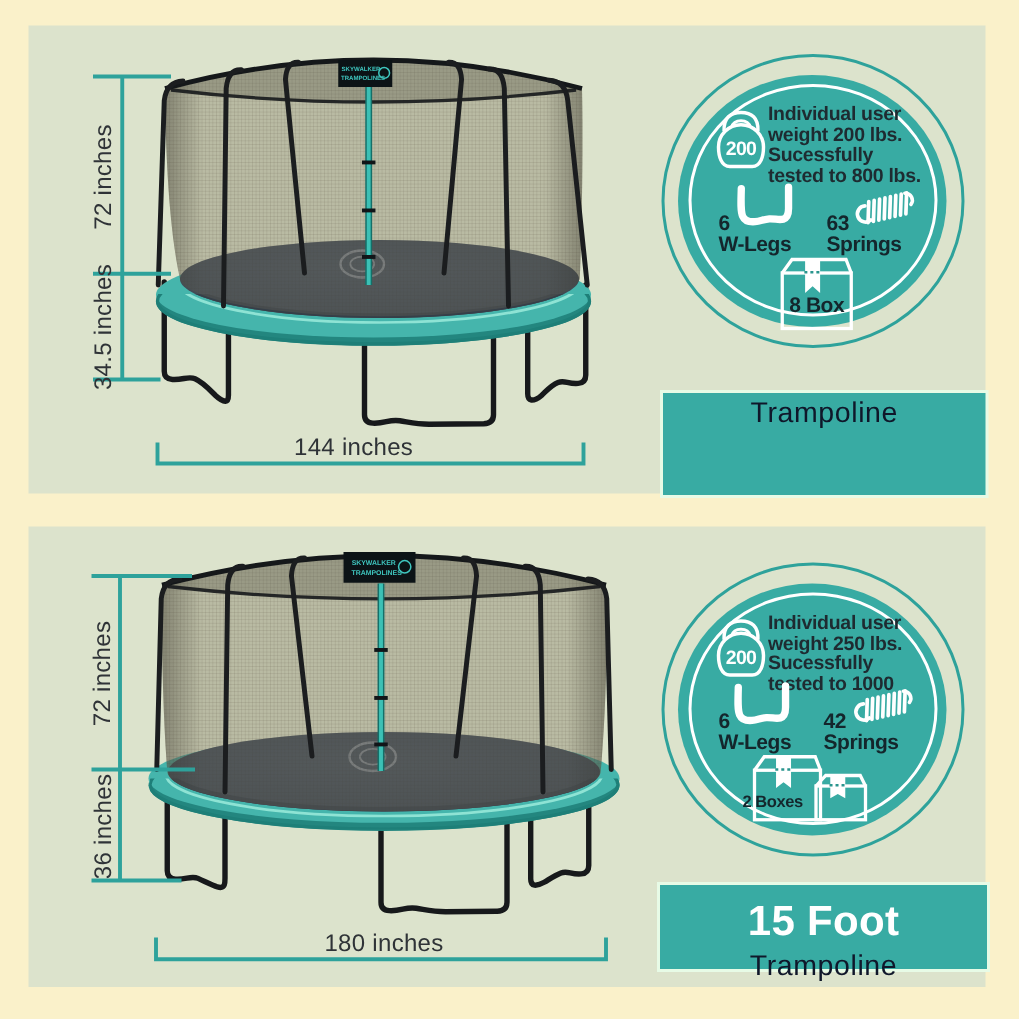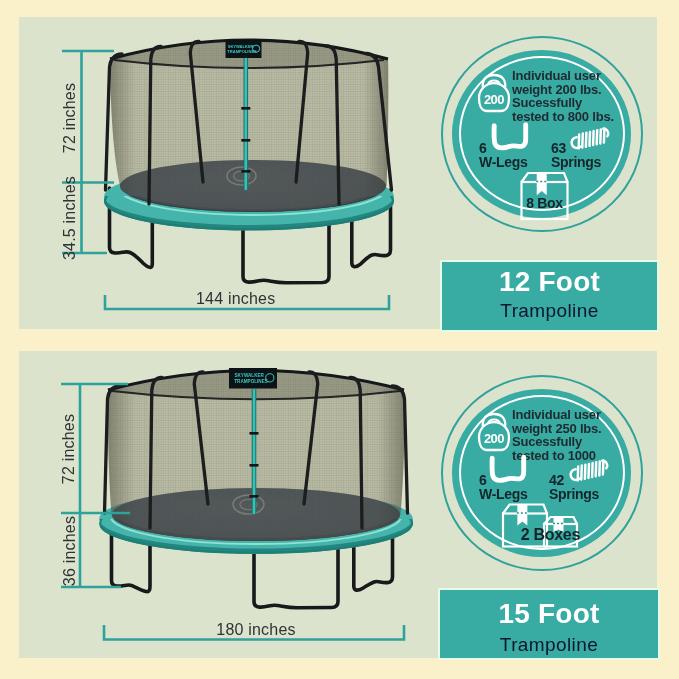--- a/index.html
+++ b/index.html
@@ -295,23 +295,22 @@
 Springs</div>
 
 <div class="itext" style="left:521.5px;top:196px;width:46px;text-align:center">8 Box</div>
 
 <div class="itext" style="left:479px;top:472.5px">6
 W-Legs</div>
 
 <div class="itext" style="left:549px;top:472.5px">42
 Springs</div>
 
-<div class="itext" style="left:495px;top:527.5px;width:85px;text-align:right;font-size:16px">2 Boxes</div>
+<div class="itext" style="left:495px;top:527.5px;width:85px;text-align:left;font-size:11px">2 Boxes</div>
 
 <div class="tealbox" style="left:442px;top:262px;width:215px;height:67.5px">
-<div class="tb1">12 Foot</div>
     <div class="tb2">Trampoline</div>
   </div>
 
-<div class="tealbox" style="left:440px;top:590px;width:218px;height:68px">
+<div class="tealbox" style="left:440px;top:590px;width:218px;height:56px">
 <div class="tb1" style="margin-top:9px">15 Foot</div>
     <div class="tb2" style="margin-top:4.5px">Trampoline</div>
   </div>
 
 </body></html>

